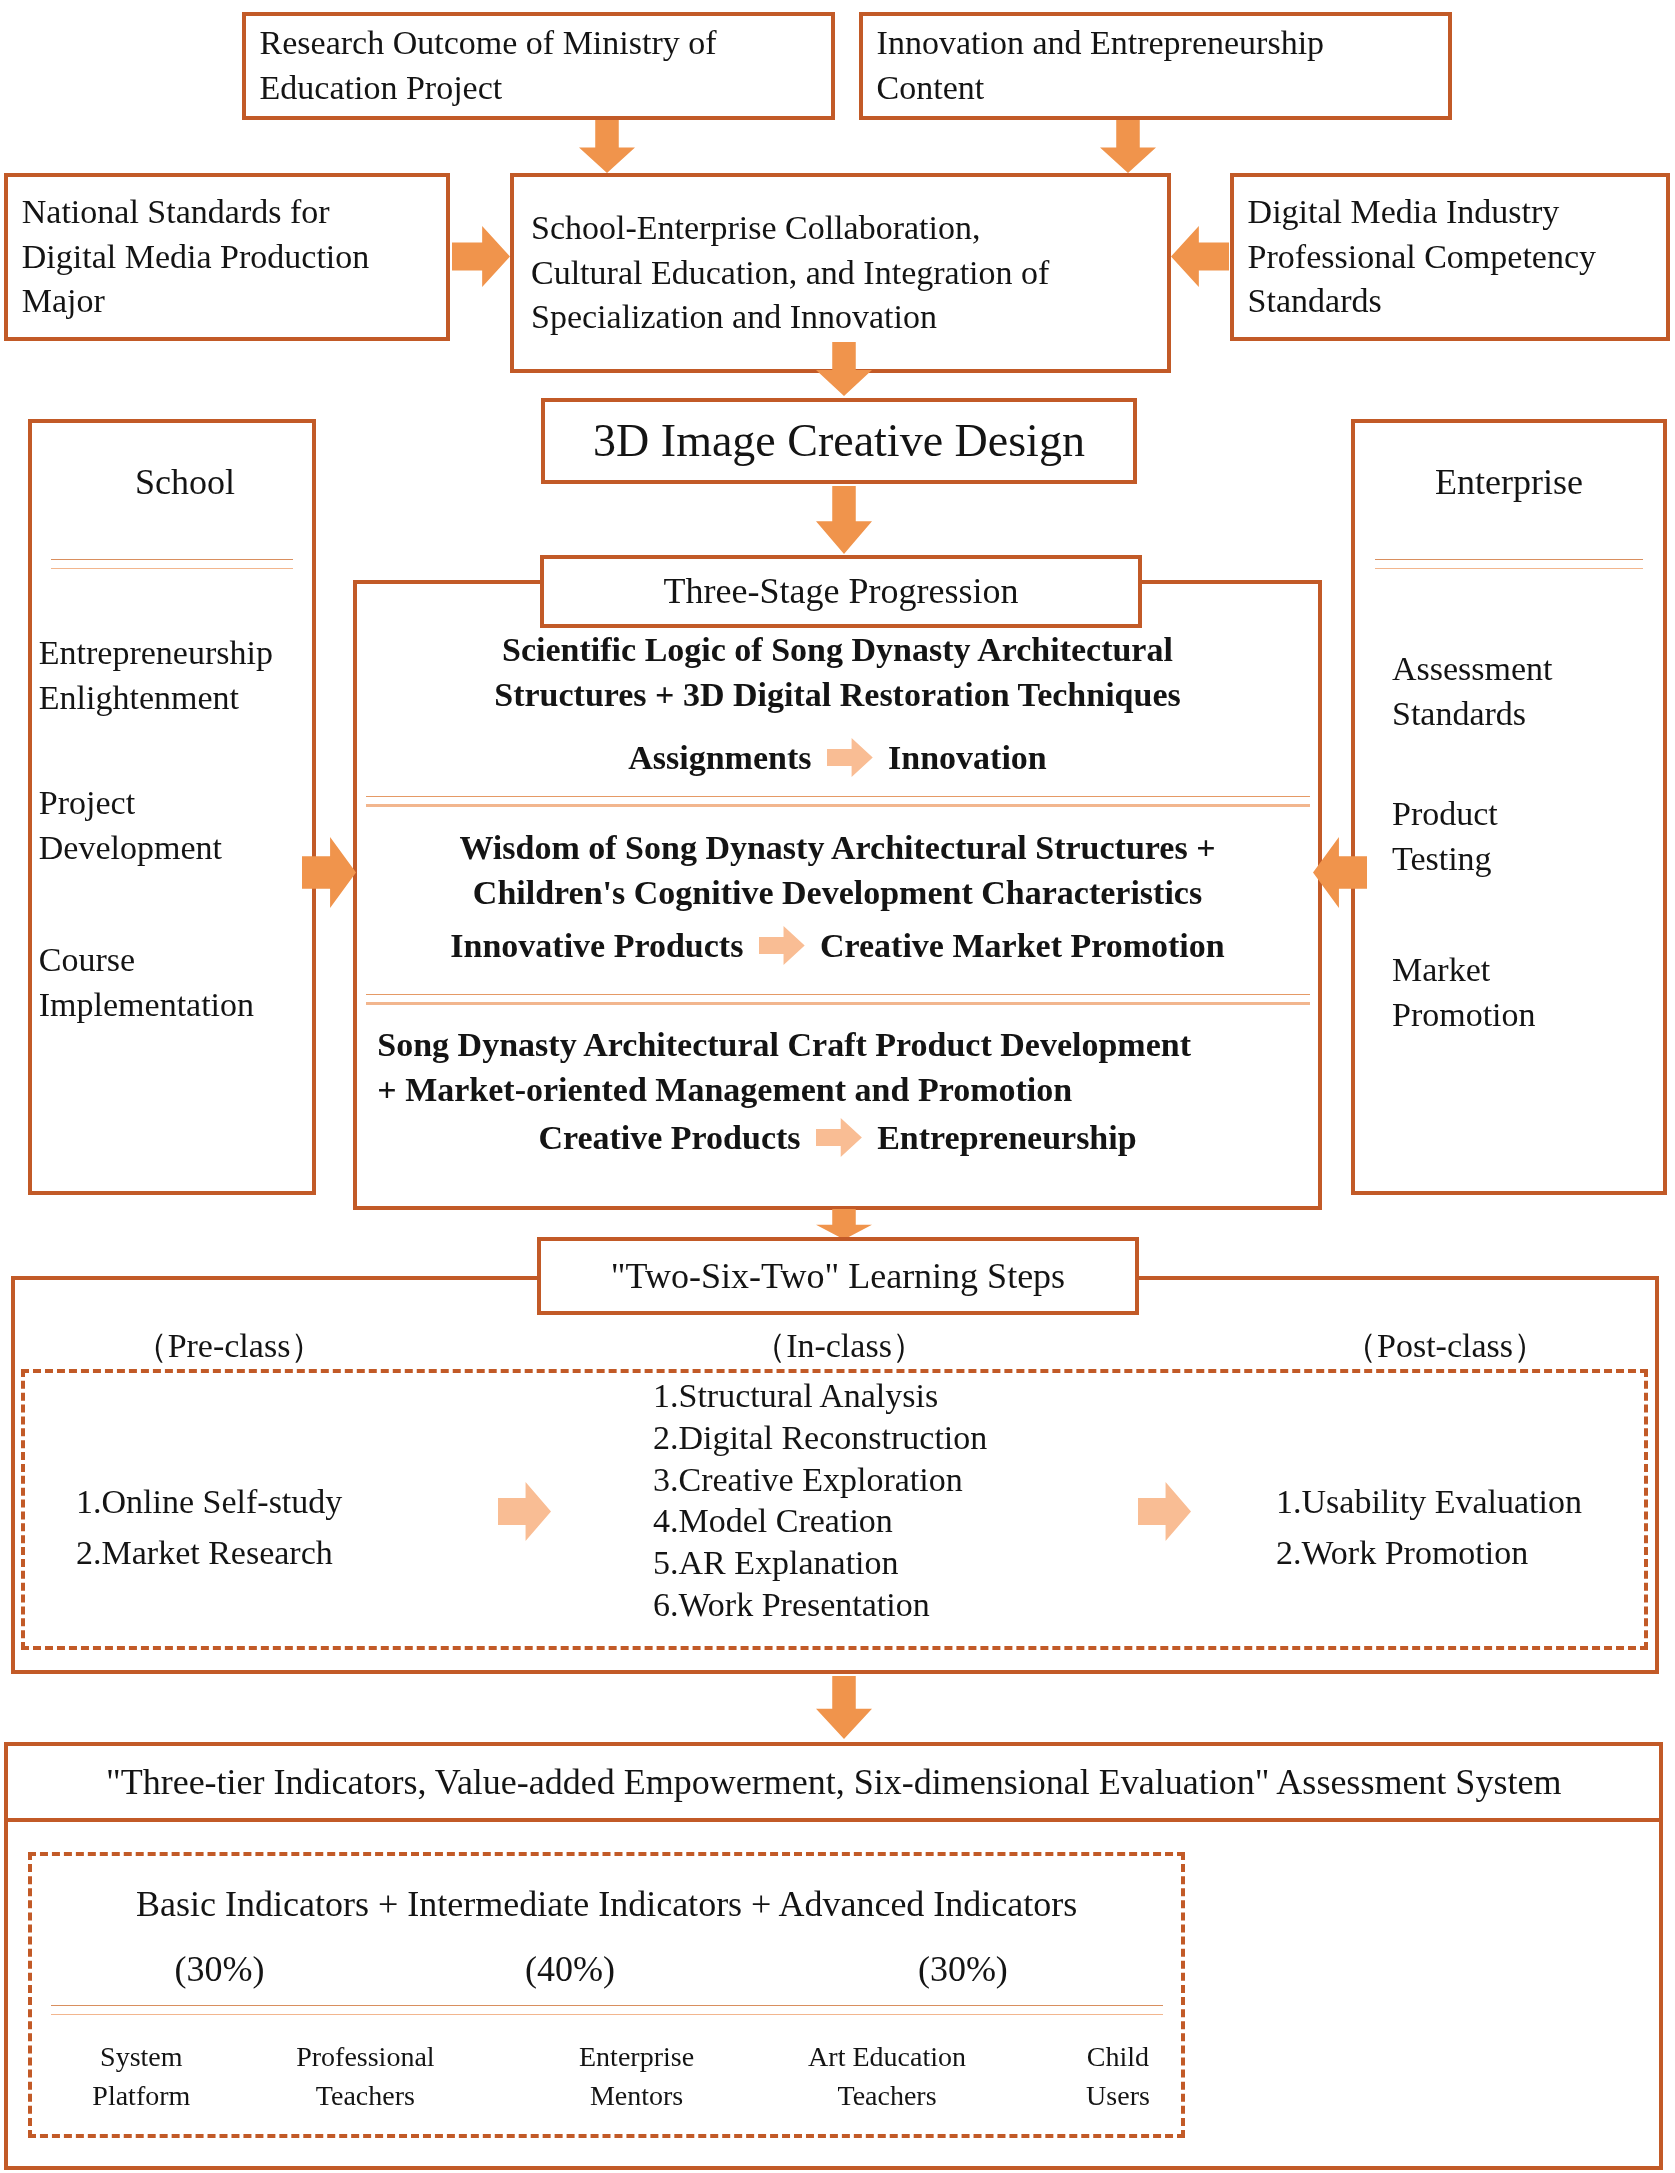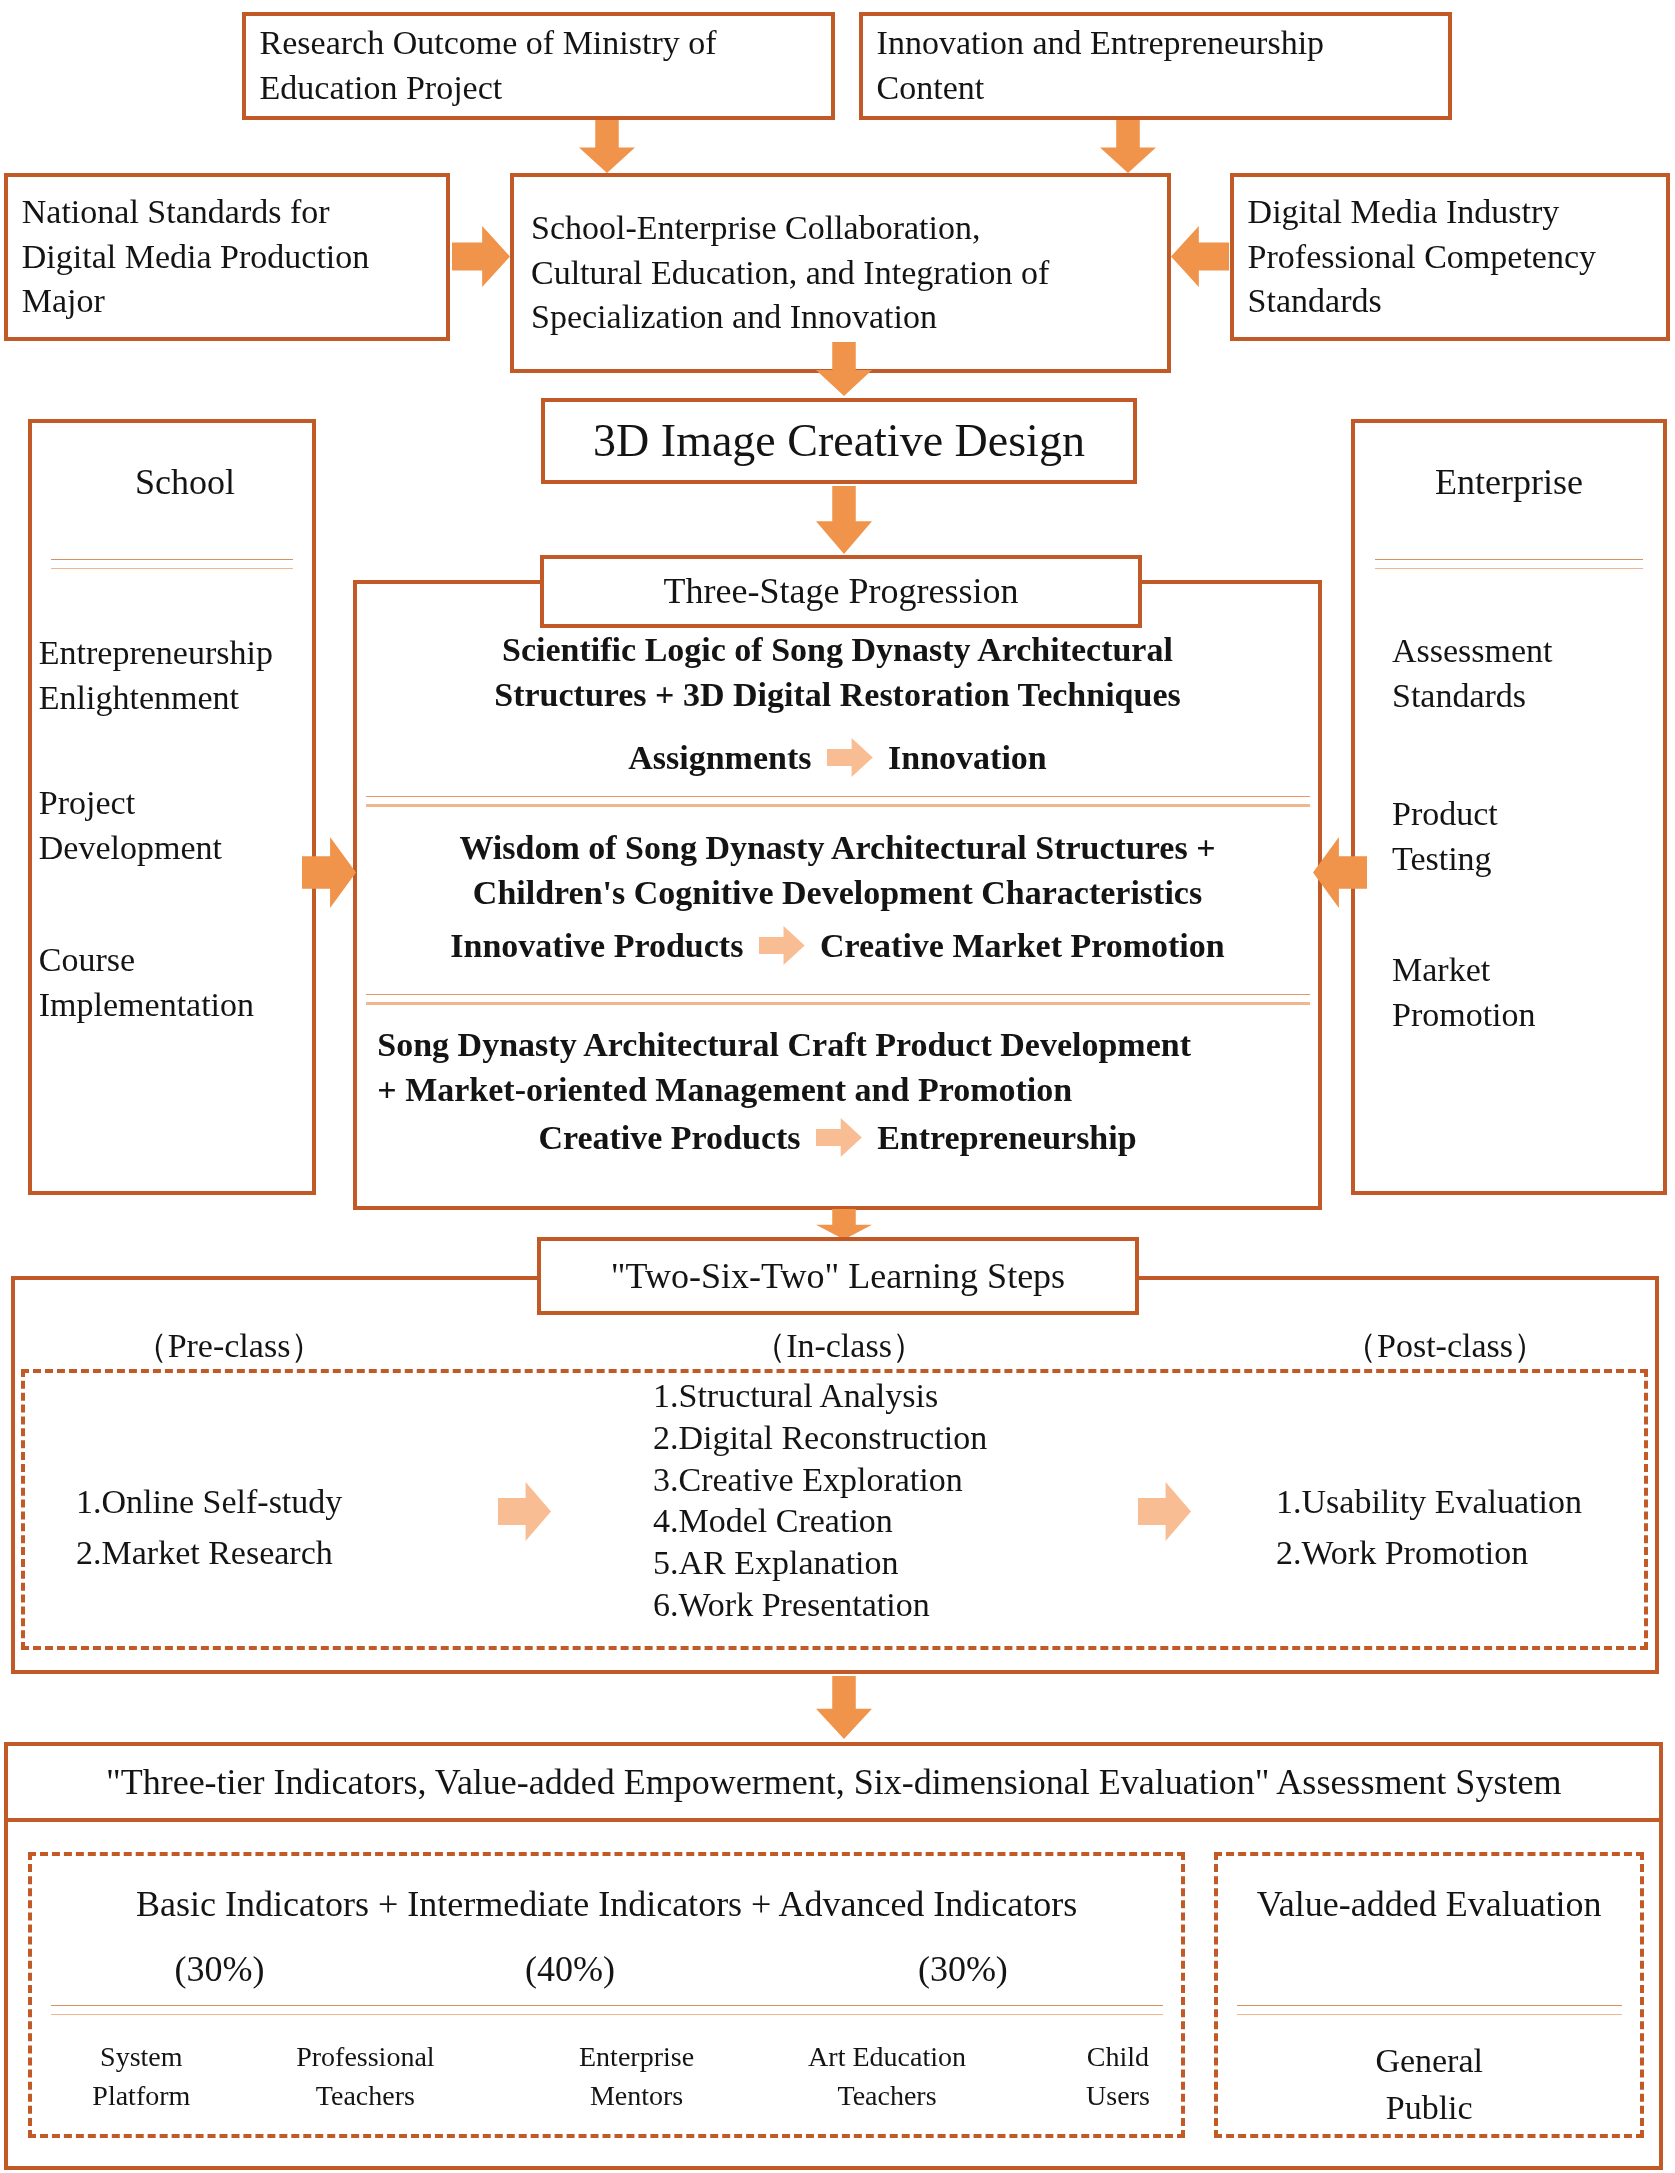--- a/index.html
+++ b/index.html
@@ -94,21 +94,21 @@
 Enlightenment</div>
     <div class="t pre f40" style="left:6.8px;top:358px;">Project
 Development</div>
     <div class="t pre f40" style="left:6.8px;top:515px;">Course
 Implementation</div>
   </div>
 
   <div class="b" style="left:1351px;top:419px;width:316px;height:776px;">
     <div class="t f43" style="top:36px;left:0;width:100%;text-align:center;">Enterprise</div>
     <div class="sep" style="top:136px;left:20.3px;right:20.3px;"></div>
-    <div class="t pre f40" style="left:37px;top:206px;">Assessment
+    <div class="t pre f40" style="left:37px;top:224px;">Assessment
 Standards</div>
     <div class="t pre f40" style="left:37px;top:369px;">Product
 Testing</div>
     <div class="t pre f40" style="left:37px;top:525px;">Market
 Promotion</div>
   </div>
 
   <div class="b" style="left:353px;top:580px;width:969px;height:630px;font-weight:bold;">
     <div class="t pre f40" style="top:44px;left:50%;transform:translateX(-50%);width:848px;text-align:center;">Scientific Logic of Song Dynasty Architectural
 Structures + 3D Digital Restoration Techniques</div>
@@ -192,22 +192,16 @@
       <div class="col-item pre" style="left:29%;top:182px;">Professional
 Teachers</div>
       <div class="col-item pre" style="left:52.6%;top:182px;">Enterprise
 Mentors</div>
       <div class="col-item pre" style="left:74.4%;top:182px;">Art Education
 Teachers</div>
       <div class="col-item pre" style="left:94.5%;top:182px;">Child
 Users</div>
     </div>
 
-    <div class="dashed" style="left:1206px;top:106px;width:430px;height:286px;">
-      <div class="t f42" style="top:25.4px;left:0;width:100%;text-align:center;">Value-added Evaluation</div>
-      <div class="sep" style="top:149px;left:18.6px;right:18.6px;"></div>
-      <div class="t pre f40" style="top:182px;left:0;width:100%;text-align:center;line-height:1.38;">General
-Public</div>
-    </div>
   </div>
 
 </div>
 
 
 </body></html>

